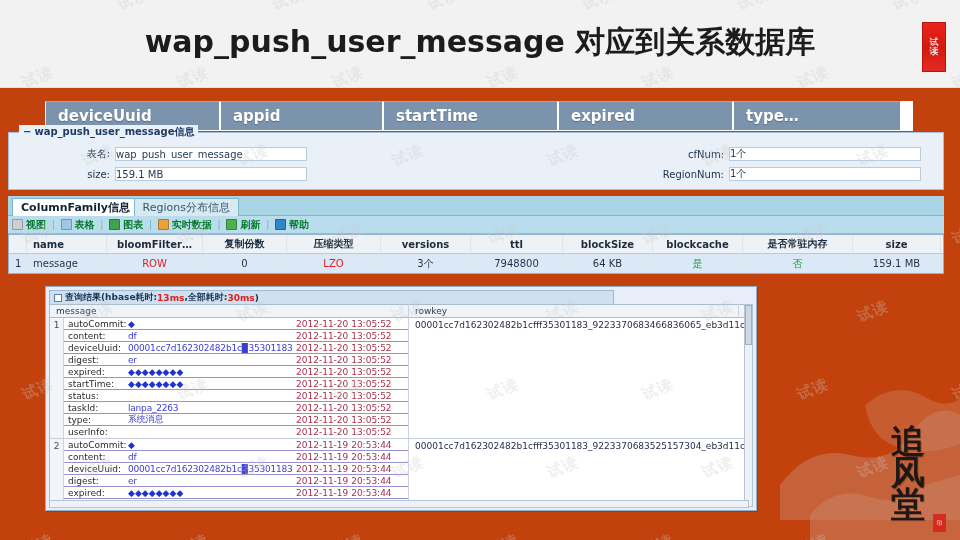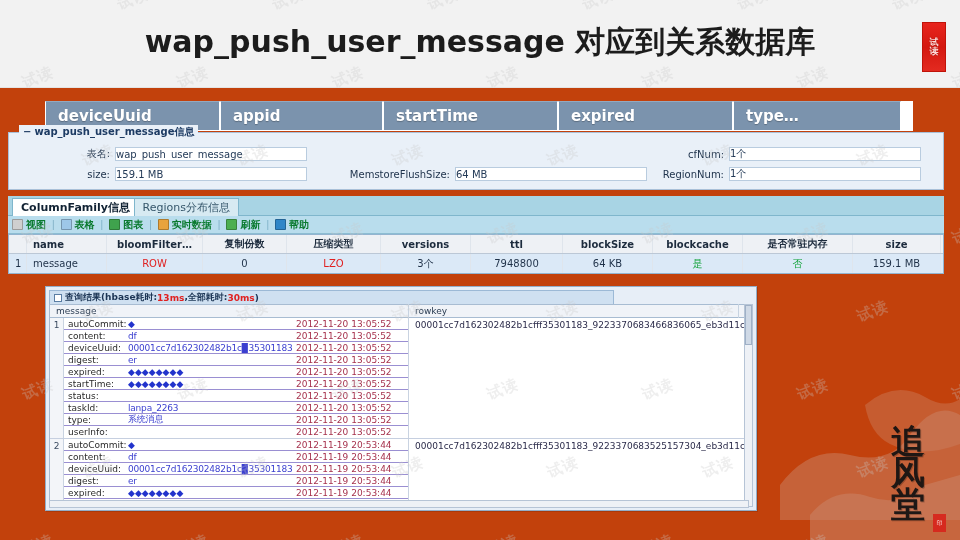--- a/index.html
+++ b/index.html
@@ -315,24 +315,20 @@
 
       <div class="inforow" style="left:62px; top:14px;">
         <div class="infolabel" style="width:44px;">表名:</div>
         <div class="infoval" style="width:192px;">wap_push_user_message</div>
       </div>
       <div class="inforow" style="left:62px; top:34px;">
         <div class="infolabel" style="width:44px;">size:</div>
         <div class="infoval" style="width:192px;">159.1 MB</div>
       </div>
 
-      <div class="inforow" style="left:328px; top:34px;">
-        <div class="infolabel" style="width:118px;">MemstoreFlushSize:</div>
-        <div class="infoval" style="width:192px;">64 MB</div>
-      </div>
 
       <div class="inforow" style="left:610px; top:14px;">
         <div class="infolabel" style="width:110px;">cfNum:</div>
         <div class="infoval" style="width:192px;">1个</div>
       </div>
       <div class="inforow" style="left:610px; top:34px;">
         <div class="infolabel" style="width:110px;">RegionNum:</div>
         <div class="infoval" style="width:192px;">1个</div>
       </div>
     </div>

